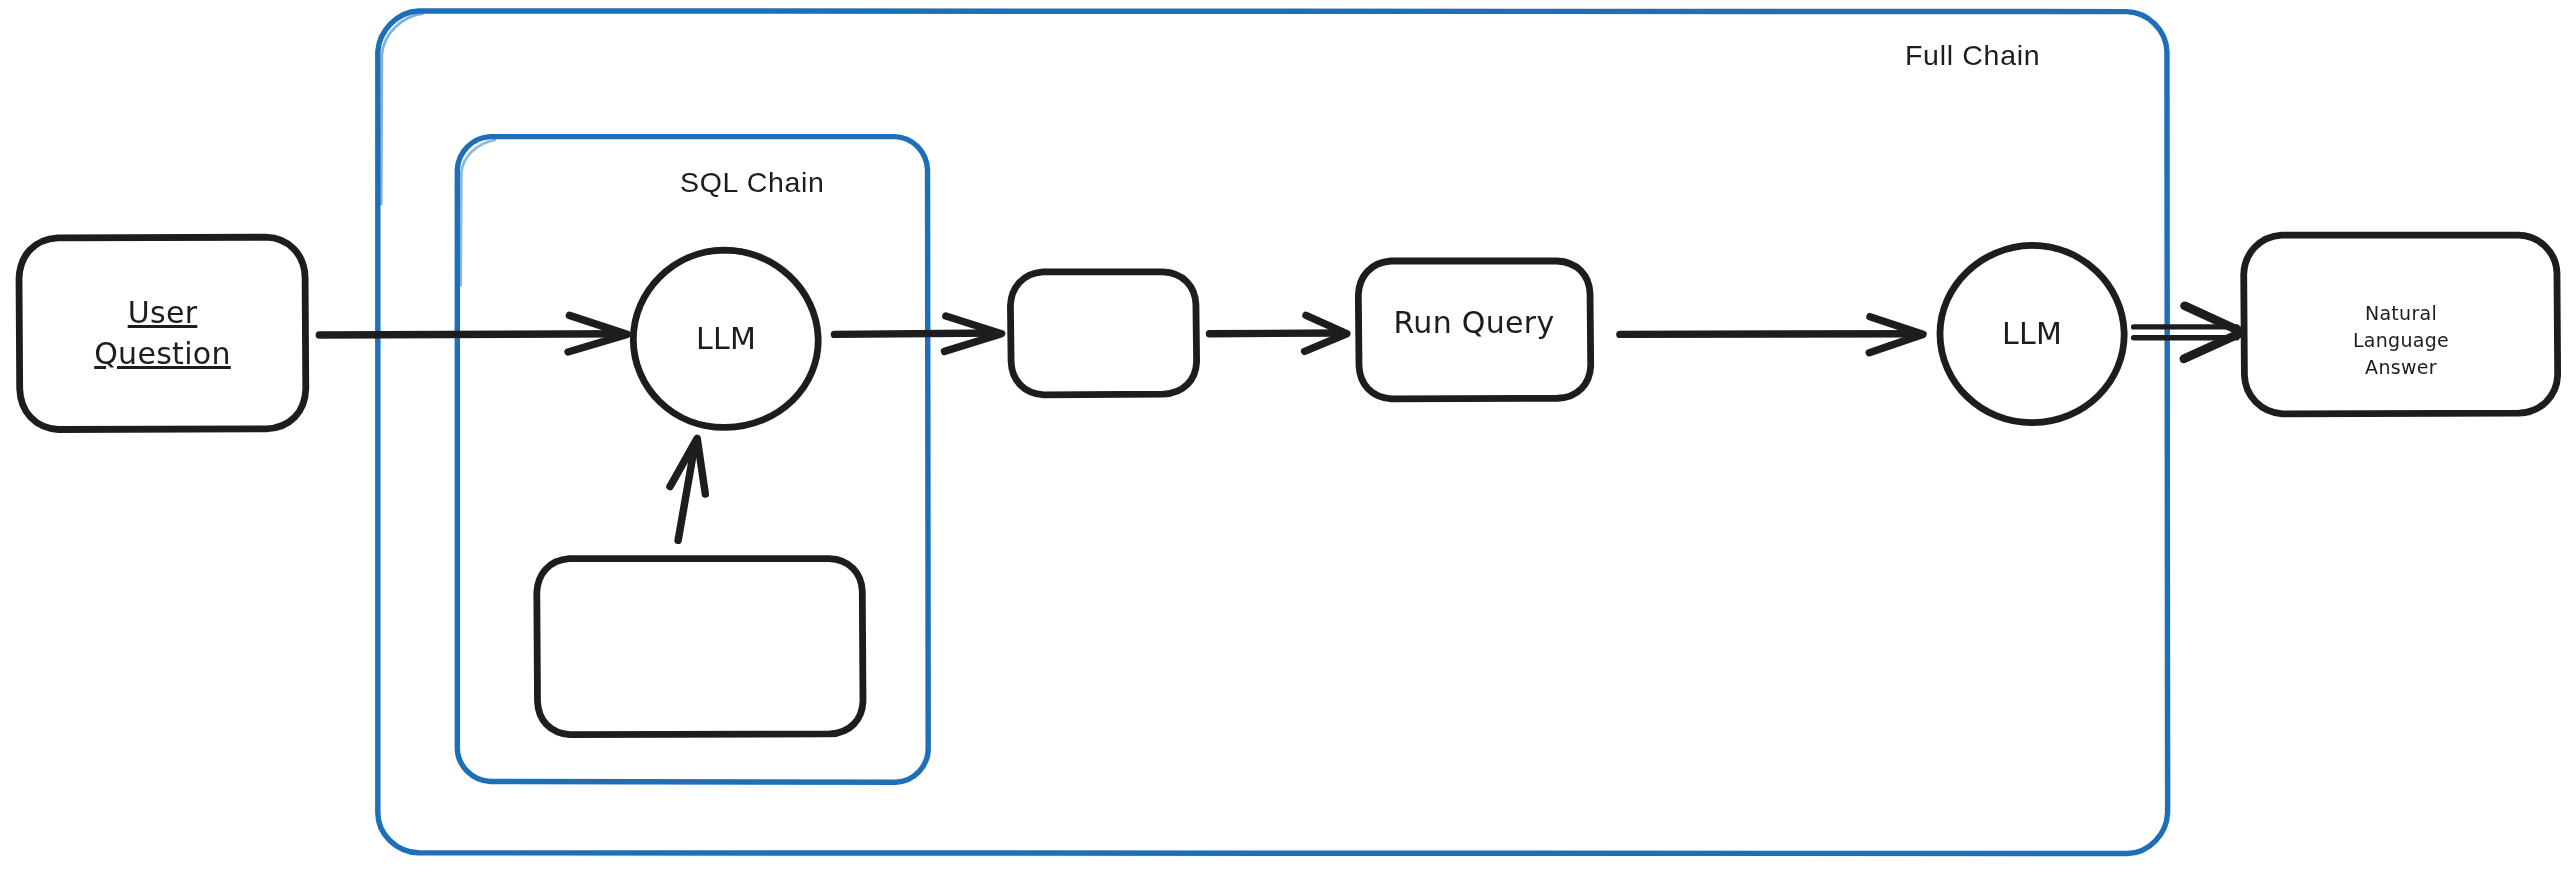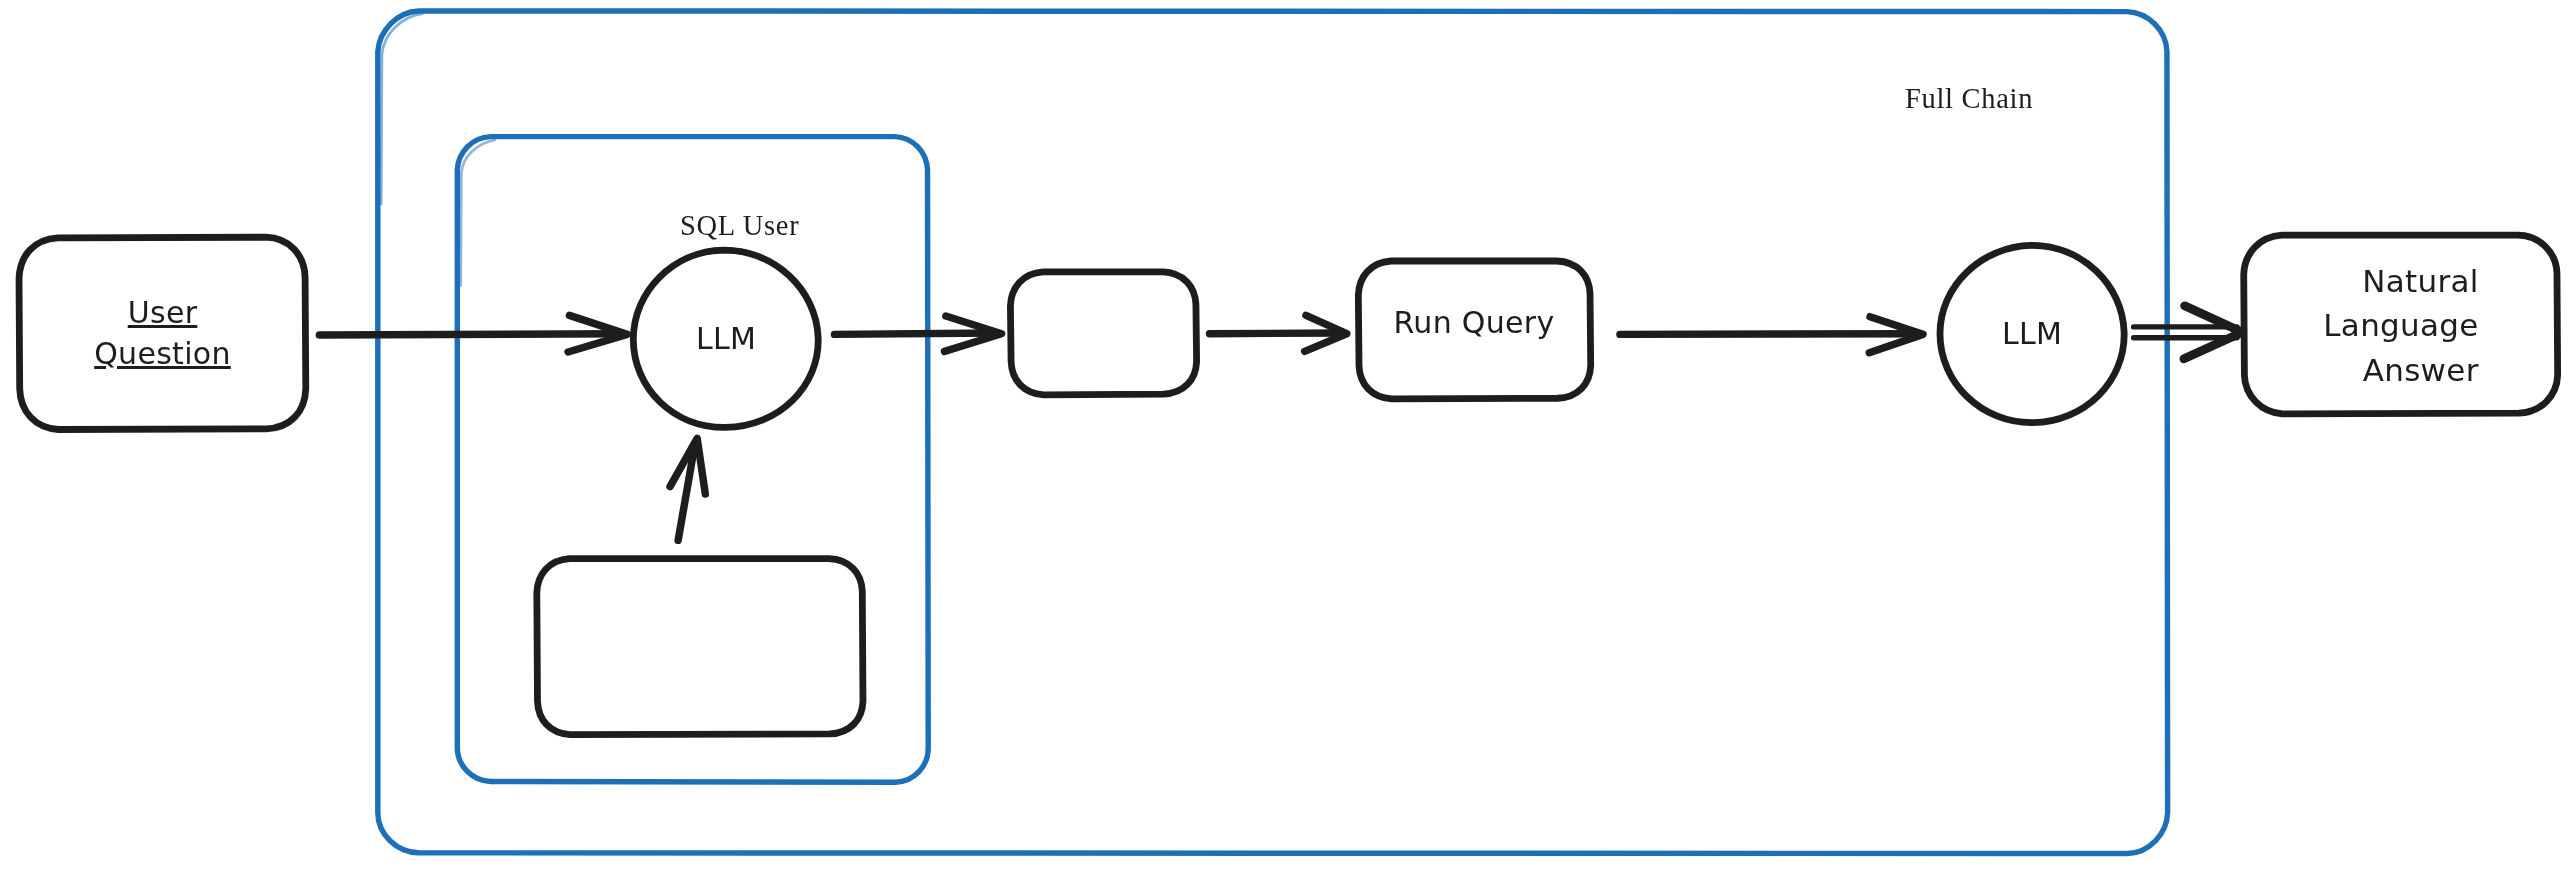--- a/index.html
+++ b/index.html
@@ -36,25 +36,24 @@
     font-size: 30px;
     line-height: 1.38;
     letter-spacing: 0.3px;
     white-space: pre-line;
     pointer-events: none;
     -webkit-font-smoothing: antialiased;
   }
   .group-label {
     position: absolute;
     color: #1d1d1d;
-    font-family: Liberation Serif, serif;
+    font-family: Liberation Sans, sans-serif;
     font-size: 28.5px;
     letter-spacing: 0.7px;
     white-space: nowrap;
-    margin-top: 44px;
   }
   .hit {
     position: absolute;
     background: transparent;
   }
 </style>
 </head>
 <body>
 
 <div id="canvas">
@@ -193,34 +192,34 @@
                C 3739 607, 3763 583, 3764 552
                L 3763 402
                C 3762 371, 3738 347, 3706 346
                Z" fill="#ffffff" stroke="#1d1d1d" stroke-width="10" stroke-linecap="round" stroke-linejoin="round"></path>
     </g>
 
   </svg>
 
   <div class="group-label" style="left:1905px; top:39px;">Full Chain</div>
 
-  <div class="group-label" style="left:680px; top:166px;">SQL User</div>
+  <div class="group-label" style="left:680px; top:166px;">SQL Chain</div>
 
   <div class="label" style="left:19px; top:237px; width:287px; height:192px;text-decoration:underline;">User
 Question</div>
 
   <div class="label" style="left:633px; top:250px; width:186px; height:178px;">LLM</div>
 
 
 
   <div class="label" style="left:1358px; top:254px; width:232px; height:138px;">Run Query</div>
 
   <div class="label" style="left:1940px; top:245px; width:184px; height:177px;">LLM</div>
 
-  <div class="label" style="left:2244px; top:236px; width:314px; height:179px; font-size:31px; line-height:1.42;text-align:right;">Natural
+  <div class="label" style="left:2244px; top:251px; width:314px; height:179px; font-size:19px; line-height:1.42;">Natural
 Language
 Answer</div>
 
   <div class="hit" style="left:19px; top:237px; width:287px; height:192px;"></div>
   <div class="hit" style="left:633px; top:250px; width:186px; height:178px; border-radius:50%;"></div>
   <div class="hit" style="left:537px; top:559px; width:326px; height:176px;"></div>
   <div class="hit" style="left:1010px; top:272px; width:186px; height:123px;"></div>
   <div class="hit" style="left:1358px; top:261px; width:232px; height:138px;"></div>
   <div class="hit" style="left:1940px; top:245px; width:184px; height:177px; border-radius:50%;"></div>
   <div class="hit" style="left:2244px; top:235px; width:314px; height:179px;"></div>

